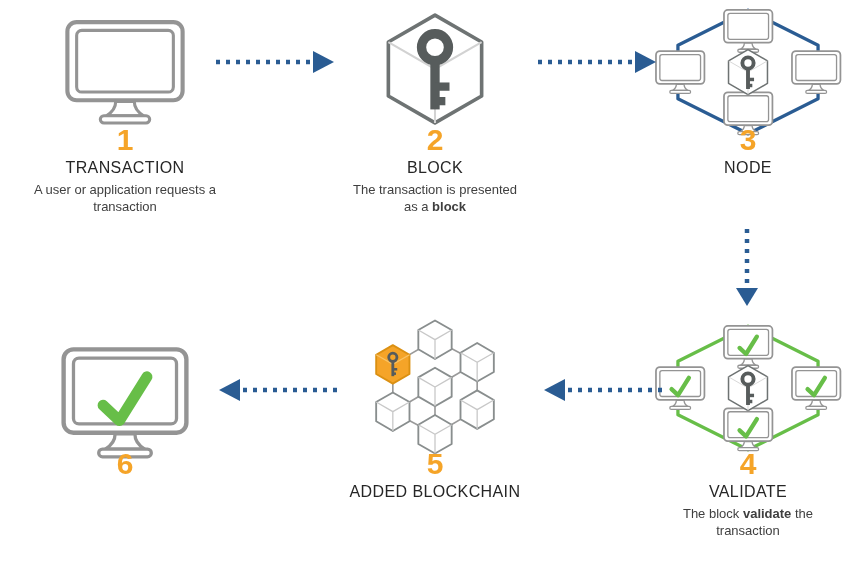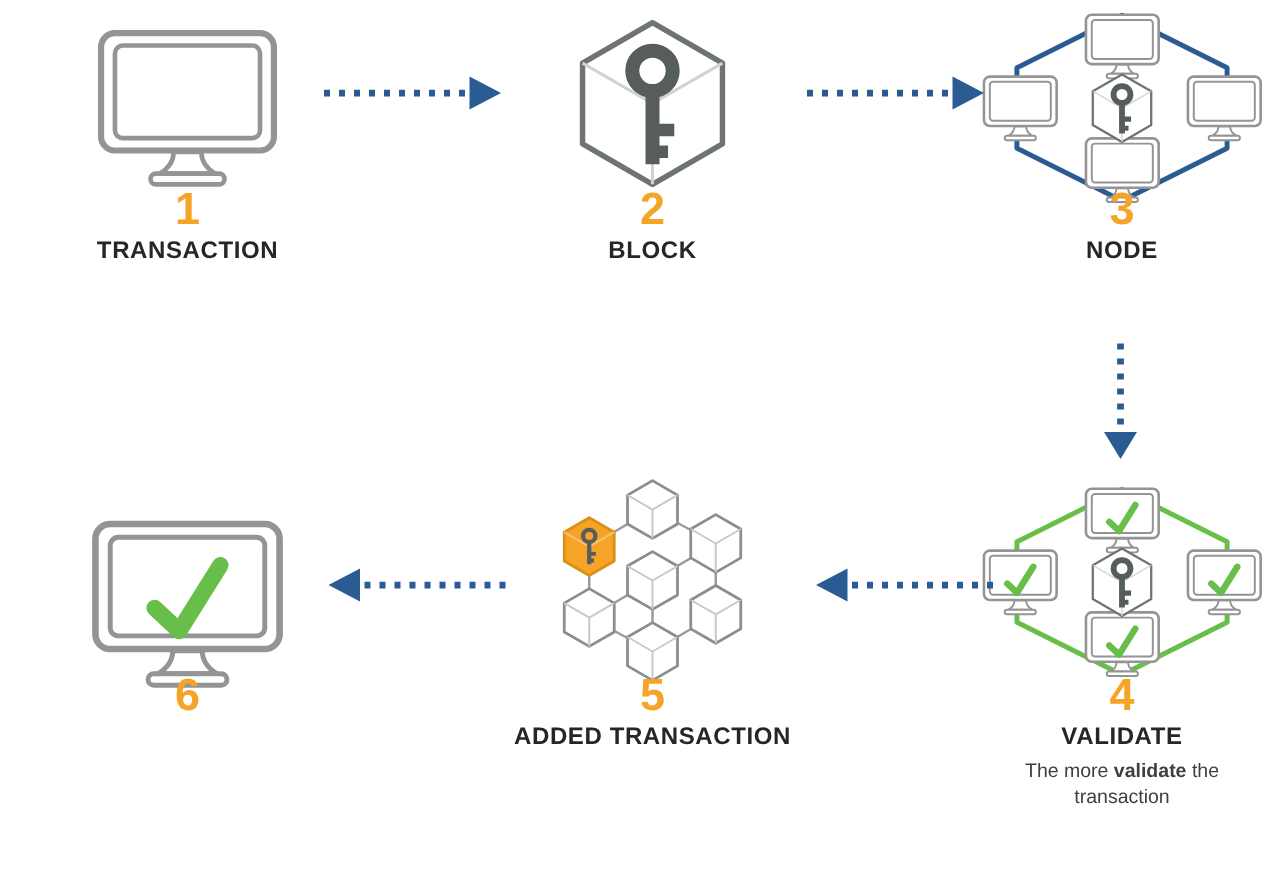--- a/index.html
+++ b/index.html
@@ -6,21 +6,21 @@
   .canvas{
     position:relative;width:850px;height:586px;background:#ffffff;overflow:hidden;
     font-family:"Liberation Sans", sans-serif;
   }
   .step-text{position:absolute;text-align:center;}
   .step-number{
     font-size:30px;font-weight:bold;line-height:32px;
     color:var(--c-orange,#F5A428);
   }
   .step-title{
-    font-size:16px;font-weight:bold;line-height:20px;letter-spacing:.4px;
+    font-size:16px;font-weight:normal;line-height:20px;letter-spacing:.4px;
     color:var(--c-title_dark,#262626);margin-top:2px;
   }
   .step-desc{
     font-size:13px;line-height:17px;color:var(--c-body_gray,#3F3F3F);
     margin:3px auto 0 auto;
   }
   .step-desc b{font-weight:bold;}
   .icon-box{position:absolute;}
   .icon-box svg{display:block;}
   .ring-blue{stroke:var(--c-blue,#2A5C93);}
@@ -166,40 +166,42 @@
   <div class="arrow" style="left:216px;top:375px">
     <svg width="124" height="30" viewBox="0 0 124 30">
       <polygon class="head" points="24,4 3,15 24,26"></polygon>
       <line class="dots" x1="27" y1="15" x2="121" y2="15" stroke-width="4.5" stroke-dasharray="4 6"></line>
     </svg>
   </div>
 
   <div class="step-text" style="left:5px;top:124px;width:240px">
     <div class="step-number">1</div>
     <div class="step-title">TRANSACTION</div>
+    <div class="step-desc" style="max-width:190px"><span>A user or application requests a transaction</span></div>
   </div>
 
   <div class="step-text" style="left:315px;top:124px;width:240px">
     <div class="step-number">2</div>
     <div class="step-title">BLOCK</div>
+    <div class="step-desc" style="max-width:180px"><span>The transaction is presented as a </span><b>block</b></div>
   </div>
 
   <div class="step-text" style="left:628px;top:124px;width:240px">
     <div class="step-number">3</div>
     <div class="step-title">NODE</div>
   </div>
 
   <div class="step-text" style="left:628px;top:448px;width:240px">
     <div class="step-number">4</div>
     <div class="step-title">VALIDATE</div>
-    <div class="step-desc" style="max-width:160px"><span>The more </span><b>validate</b><span> the transaction</span></div>
+    <div class="step-desc" style="max-width:160px"><span>The block </span><b>validate</b><span> the transaction</span></div>
   </div>
 
   <div class="step-text" style="left:315px;top:448px;width:240px">
     <div class="step-number">5</div>
-    <div class="step-title">ADDED TRANSACTION</div>
+    <div class="step-title">ADDED BLOCKCHAIN</div>
   </div>
 
   <div class="step-text" style="left:5px;top:448px;width:240px">
     <div class="step-number">6</div>
   </div>
 
 </div>
 
 </body></html>

